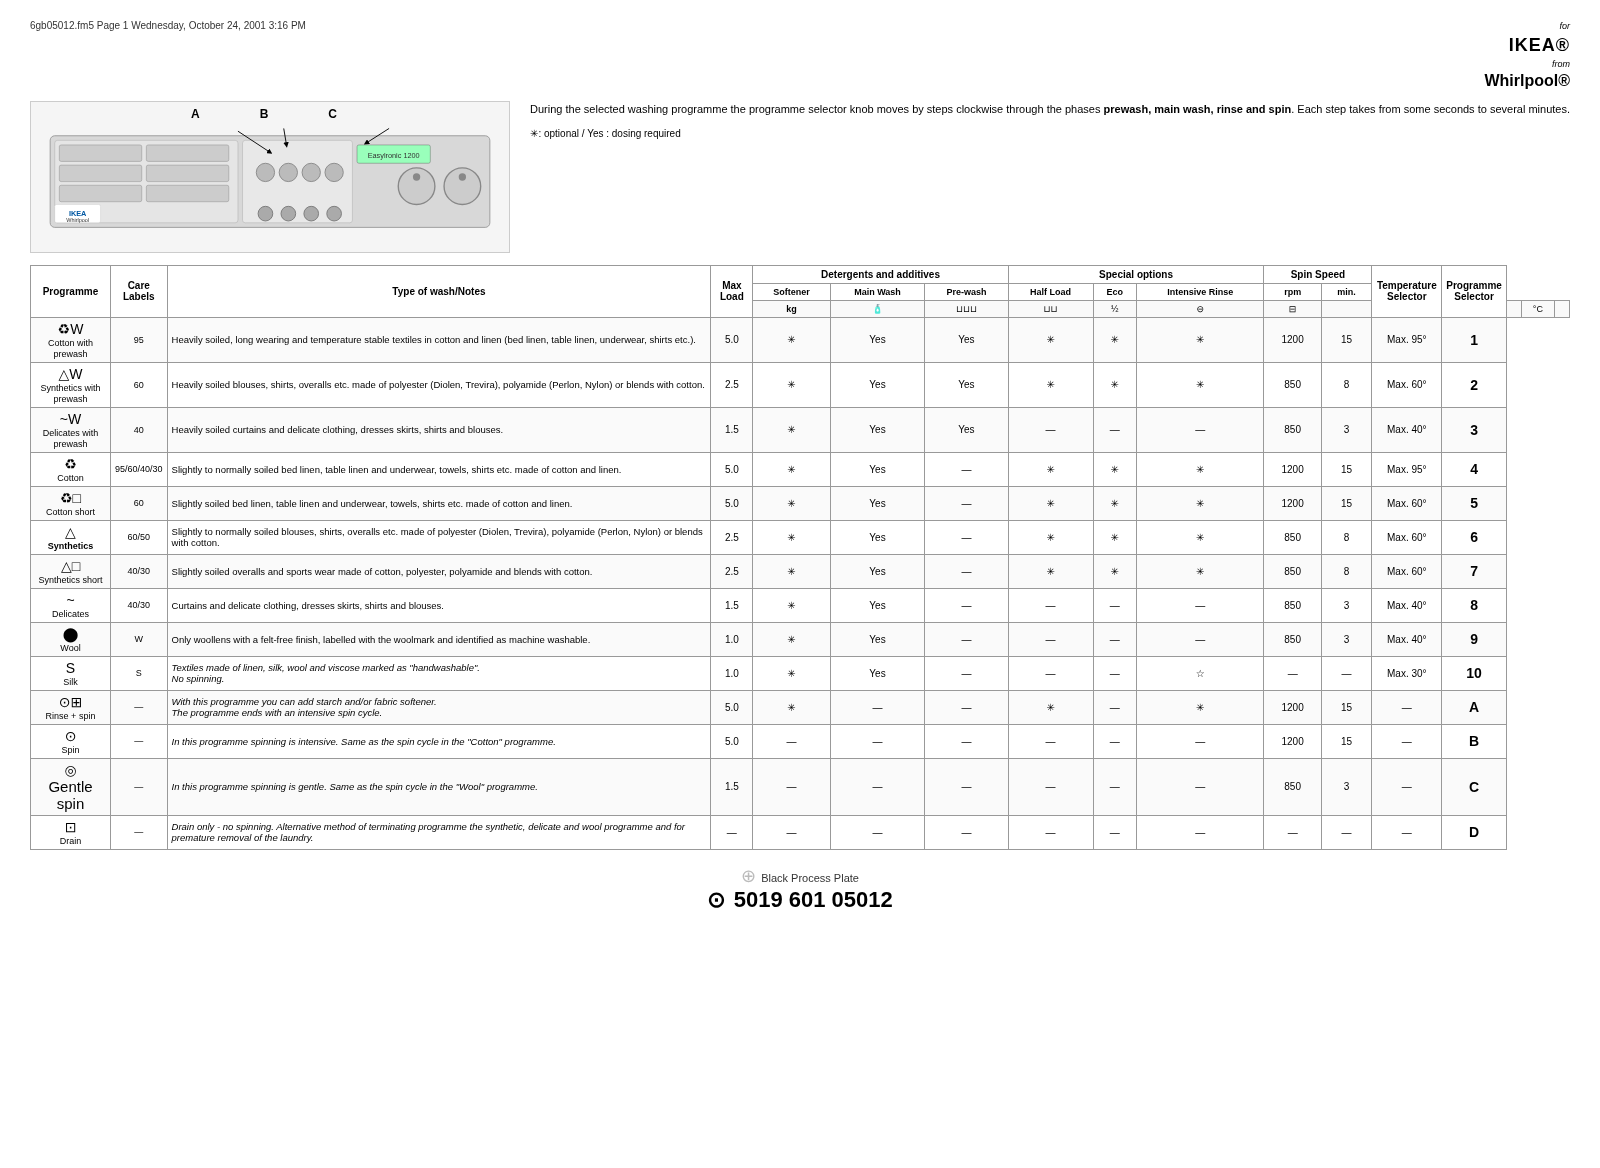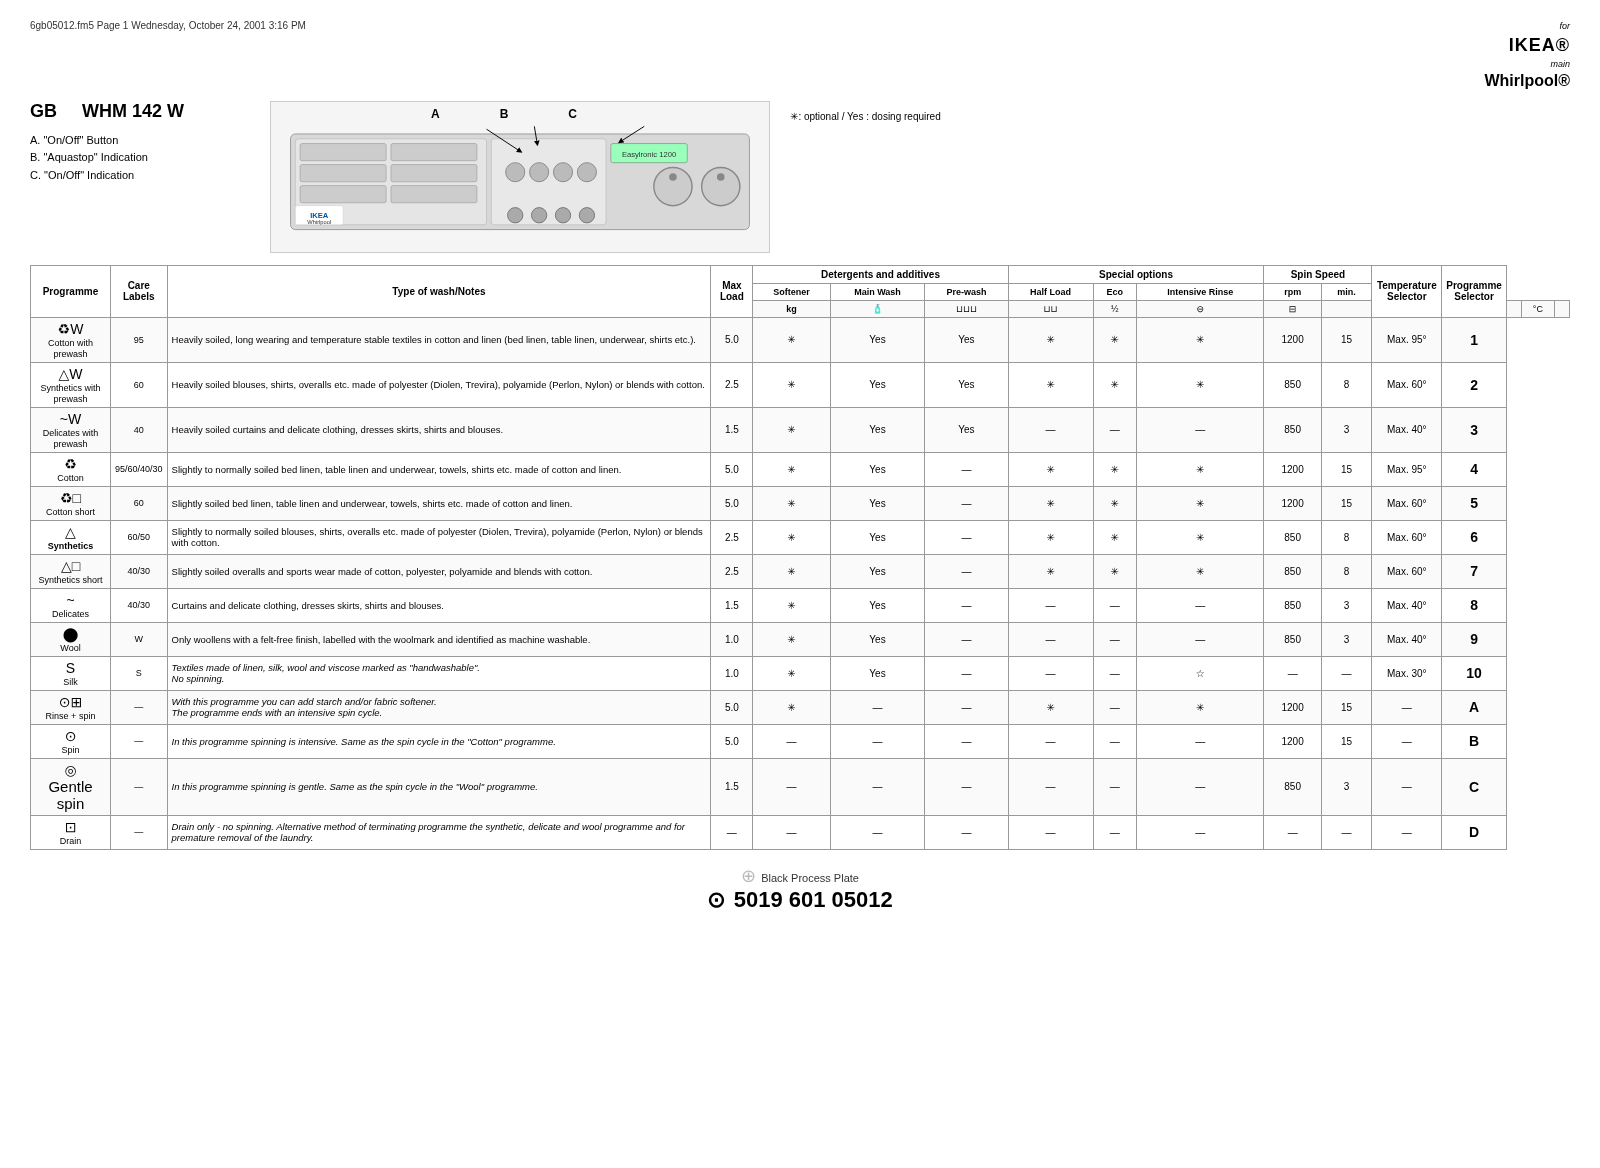--- a/index.html
+++ b/index.html
@@ -136,38 +136,26 @@
     }
   </style>
 </head>
 <body>
 
 <div class="page-header">
   <div class="file-info">6gb05012.fm5  Page 1  Wednesday, October 24, 2001  3:16 PM</div>
   <div class="brand-logo">
     <div class="for-text">for</div>
     <div class="ikea">IKEA®</div>
-    <div class="from-text">main</div>
+    <div class="from-text">from</div>
     <div class="whirlpool">Whirlpool®</div>
   </div>
 </div>
 
 <div class="top-section">
-  <div class="left-info">
-    <div class="model-title">
-      <span>GB</span>
-      &nbsp;&nbsp;&nbsp;
-      <span>WHM 142 W</span>
-    </div>
-    <div class="legend-items">
-      <div>A.  "On/Off" Button</div>
-      <div>B.  "Aquastop" Indication</div>
-      <div>C.  "On/Off" Indication</div>
-    </div>
-  </div>
 
   <div class="machine-image" style="max-width:500px;">
     <div style="position:absolute;top:5px;left:0;width:100%;display:flex;gap:0;font-weight:bold;font-size:12px;padding-left:160px;">
       <span style="margin-right:60px;">A</span>
       <span style="margin-right:60px;">B</span>
       <span>C</span>
     </div>
 
     <svg class="machine-svg" viewBox="0 0 500 130" xmlns="http://www.w3.org/2000/svg">
 
@@ -211,20 +199,23 @@
       <line x1="380" y1="12" x2="355" y2="28" stroke="#000" stroke-width="1" marker-end="url(#arrow)"></line>
       <defs>
         <marker id="arrow" markerWidth="6" markerHeight="6" refX="3" refY="3" orient="auto">
           <path d="M0,0 L0,6 L6,3 z" fill="#000"></path>
         </marker>
       </defs>
     </svg>
   </div>
 
   <div class="right-desc">
+    <div style="font-size:11px; line-height:1.6;">
+      During the selected washing programme the programme selector knob moves by steps clockwise through the phases <strong>prewash, main wash, rinse and spin</strong>. Each step takes from some seconds to several minutes.
+    </div>
     <div class="optional-note">✳: optional / Yes : dosing required</div>
   </div>
 </div>
 
 <table class="main-table">
   <thead>
     <tr>
       <th rowspan="3" class="programme-col">Programme</th>
       <th rowspan="3" class="care-col">Care Labels</th>
       <th rowspan="3" class="notes-col-header">Type of wash/Notes</th>

